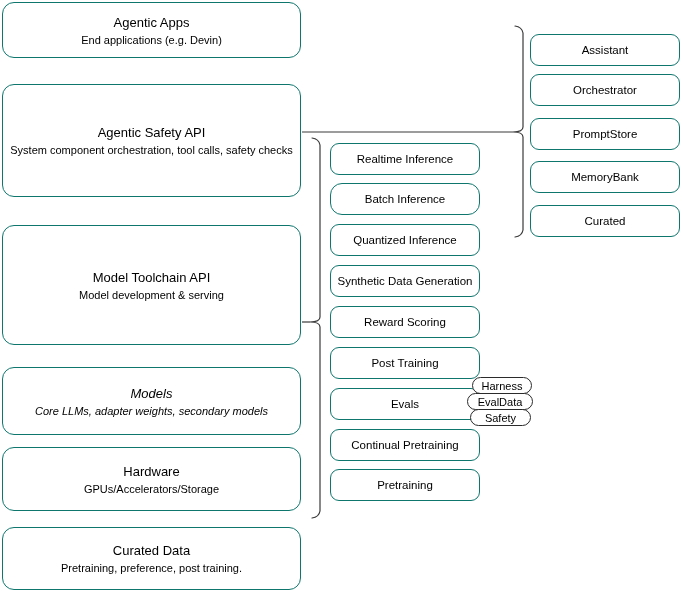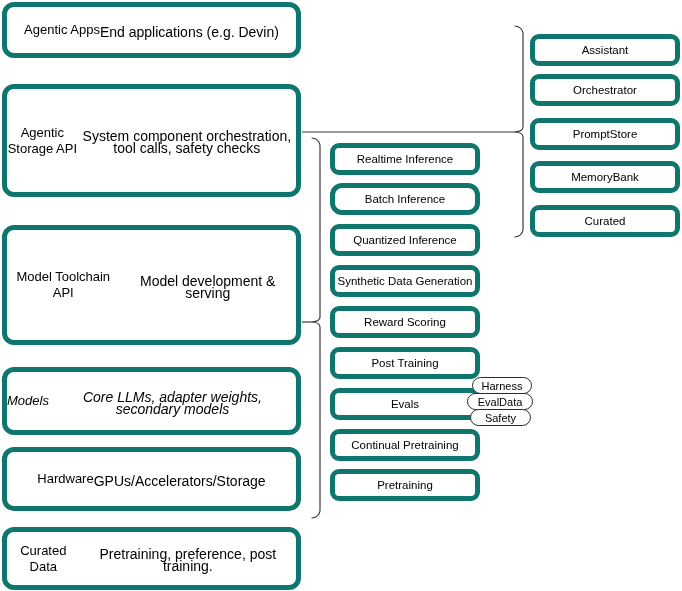--- a/index.html
+++ b/index.html
@@ -18,41 +18,41 @@
   }
   #canvas {
     position: absolute;
     left: 0; top: 0;
     width: 682px;
     height: 591px;
   }
   .node {
     position: absolute;
     box-sizing: border-box;
-    border: 5px solid #0f766e;
+    border: 1px solid #0f766e;
     background: #ffffff;
     display: flex;
-    flex-direction: row;
+    flex-direction: column;
     align-items: center;
     justify-content: center;
     text-align: center;
   }
   
   .layer {
     border-radius: 12px;
     left: 2px;
     width: 299px;
   }
   .layer .title {
     font-size: 13px;
     line-height: 16px;
     color: #000;
   }
   .layer .sub {
-    font-size: 14px;
+    font-size: 11px;
     line-height: 12px;
     margin-top: 3px;
     color: #000;
   }
   
   .chip {
     border-radius: 9px;
     height: 32px;
     font-size: 11.5px;
     line-height: 14px;
@@ -92,21 +92,21 @@
 <body>
 
 <div id="canvas">
 
   <div class="node layer" style="top:2px;height:56px;">
     <div class="title">Agentic Apps</div>
     <div class="sub">End applications (e.g. Devin)</div>
   </div>
 
   <div class="node layer" style="top:84px;height:113px;">
-    <div class="title">Agentic Storage API</div>
+    <div class="title">Agentic Safety API</div>
     <div class="sub">System component orchestration, tool calls, safety checks</div>
   </div>
 
   <div class="node layer" style="top:225px;height:120px;">
     <div class="title">Model Toolchain API</div>
     <div class="sub">Model development &amp; serving</div>
   </div>
 
   <div class="node layer" style="top:367px;height:68px;font-style:italic;">
     <div class="title">Models</div>

